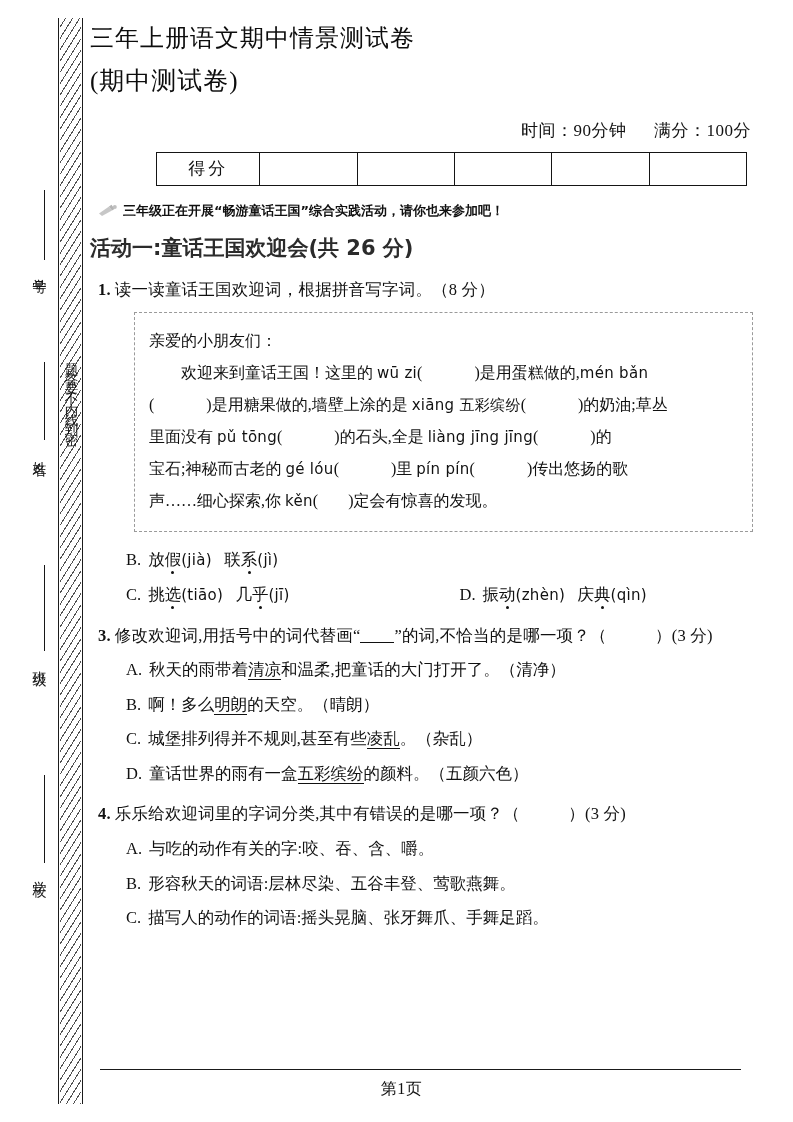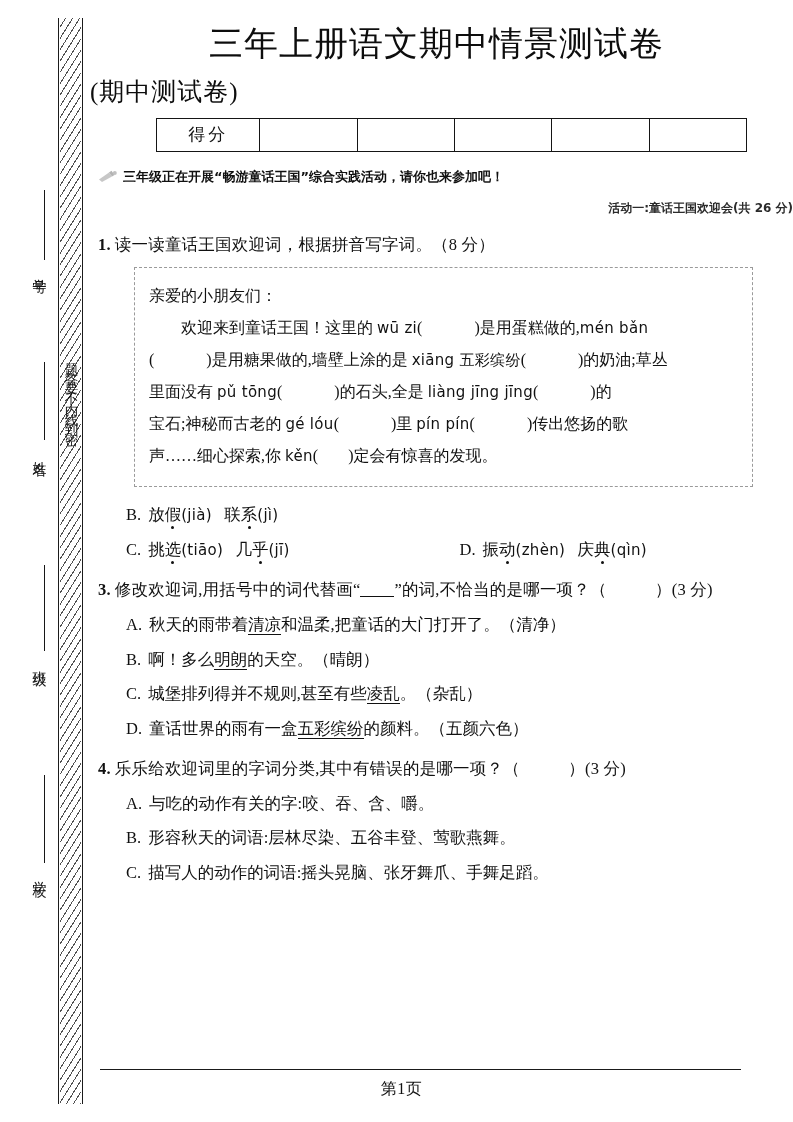--- a/index.html
+++ b/index.html
@@ -77,23 +77,22 @@
   
   #content {
     position: absolute;
     left: 90px; top: 0;
     width: 703px; height: 1122px;
   }
 
   #paper-title {
     margin: 26px 0 0 0;
     padding: 0 10px 0 0;
-    text-align: center;
     font-family: "Liberation Serif", "DejaVu Serif", serif;
-    font-size: 34px;
+    font-size: 24px;
     font-weight: 400;
     letter-spacing: 1px;
     line-height: 1.08;
     color: #0d0d0d;
   }
   #paper-subtitle {
     margin: 12px 0 0 0;
     text-align: left;
     font-size: 25px;
     letter-spacing: 1px;
@@ -145,23 +144,23 @@
   #pencil-icon {
     display: inline-block;
     width: 19px; height: 13px;
     margin-right: 6px;
     flex: 0 0 auto;
     opacity: .55;
   }
 
   #activity-title {
     margin: 14px 0 0 0;
-    text-align: right;
+    text-align: left;
     font-family: "DejaVu Sans", "Liberation Sans", sans-serif;
-    font-size: 12px;
+    font-size: 21px;
     font-weight: bold;
     color: #2b2b2b;
     letter-spacing: 0px;
   }
 
   
   .q {
     margin: 15px 0 0 0;
     padding-left: 8px;
     font-size: 16.5px;
@@ -268,20 +267,25 @@
   <div class="vlabel outer" id="v-xuexiao">学校</div>
 
   <div class="vlabel inner" id="v-seal-text">题答要不内线到密</div>
 </div>
 
 <div id="content">
 
   <h1 id="paper-title">三年上册语文期中情景测试卷</h1>
   <div id="paper-subtitle">(期中测试卷)</div>
 
+  <div id="exam-meta">
+    <span>时间：90分钟</span>
+    <span class="gap"></span>
+    <span>满分：100分</span>
+  </div>
 
   <div id="score-table-wrap">
     <table id="score-table">
       <tbody>
       <tr>
         <td class="label">得分</td>
         <td></td>
         <td></td>
         <td></td>
         <td></td>

